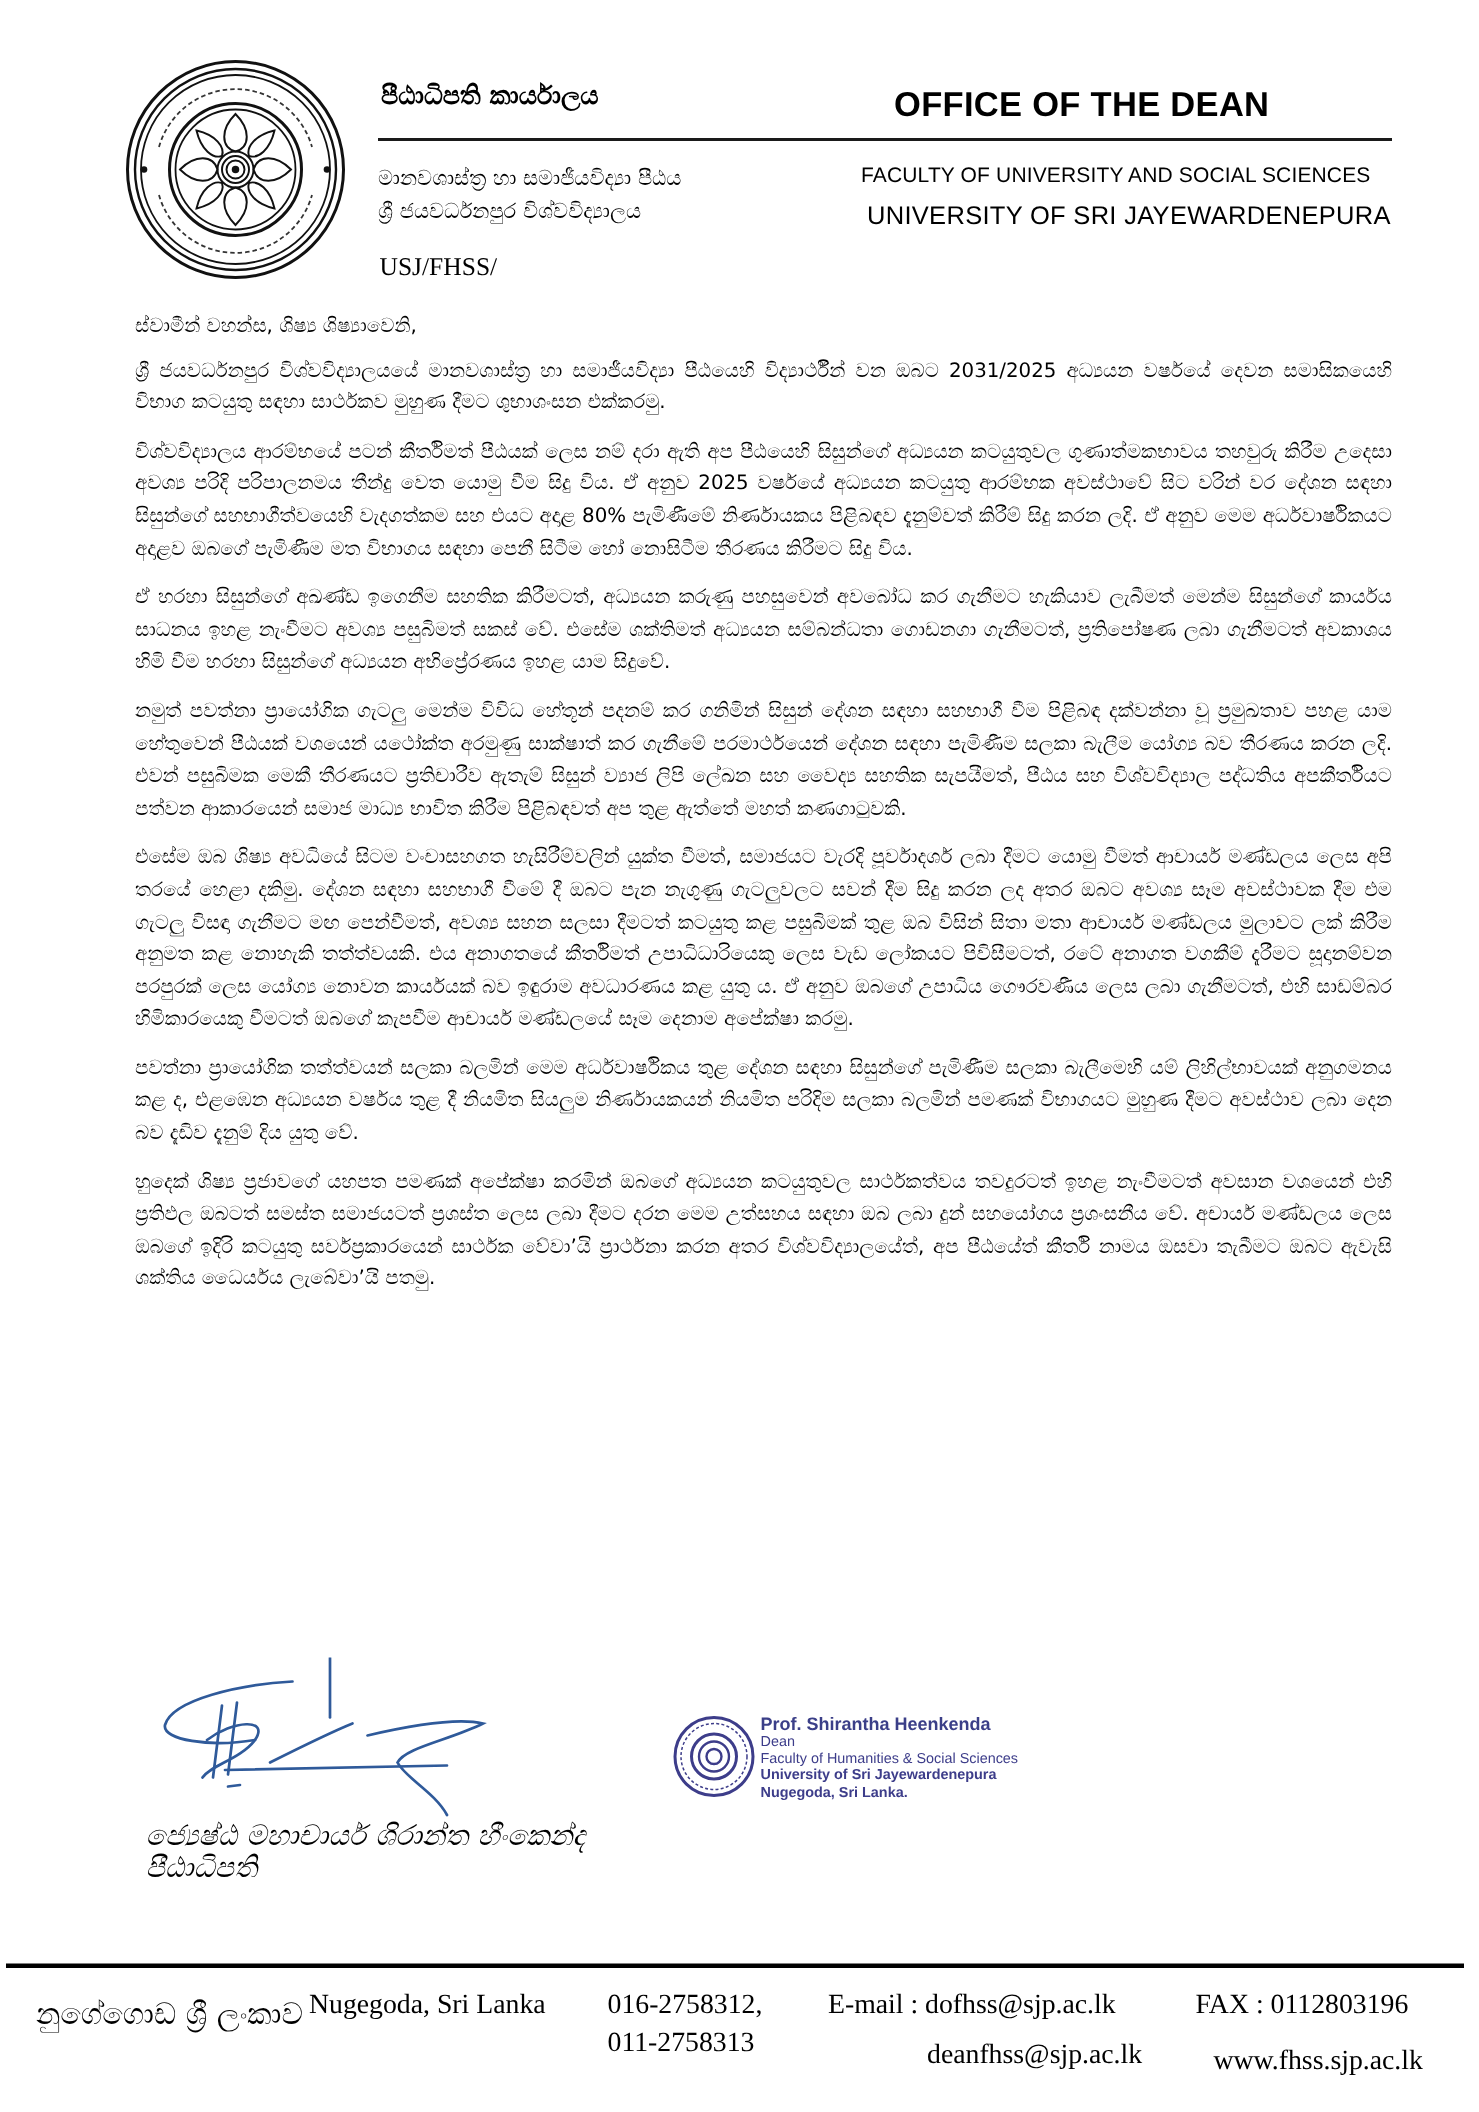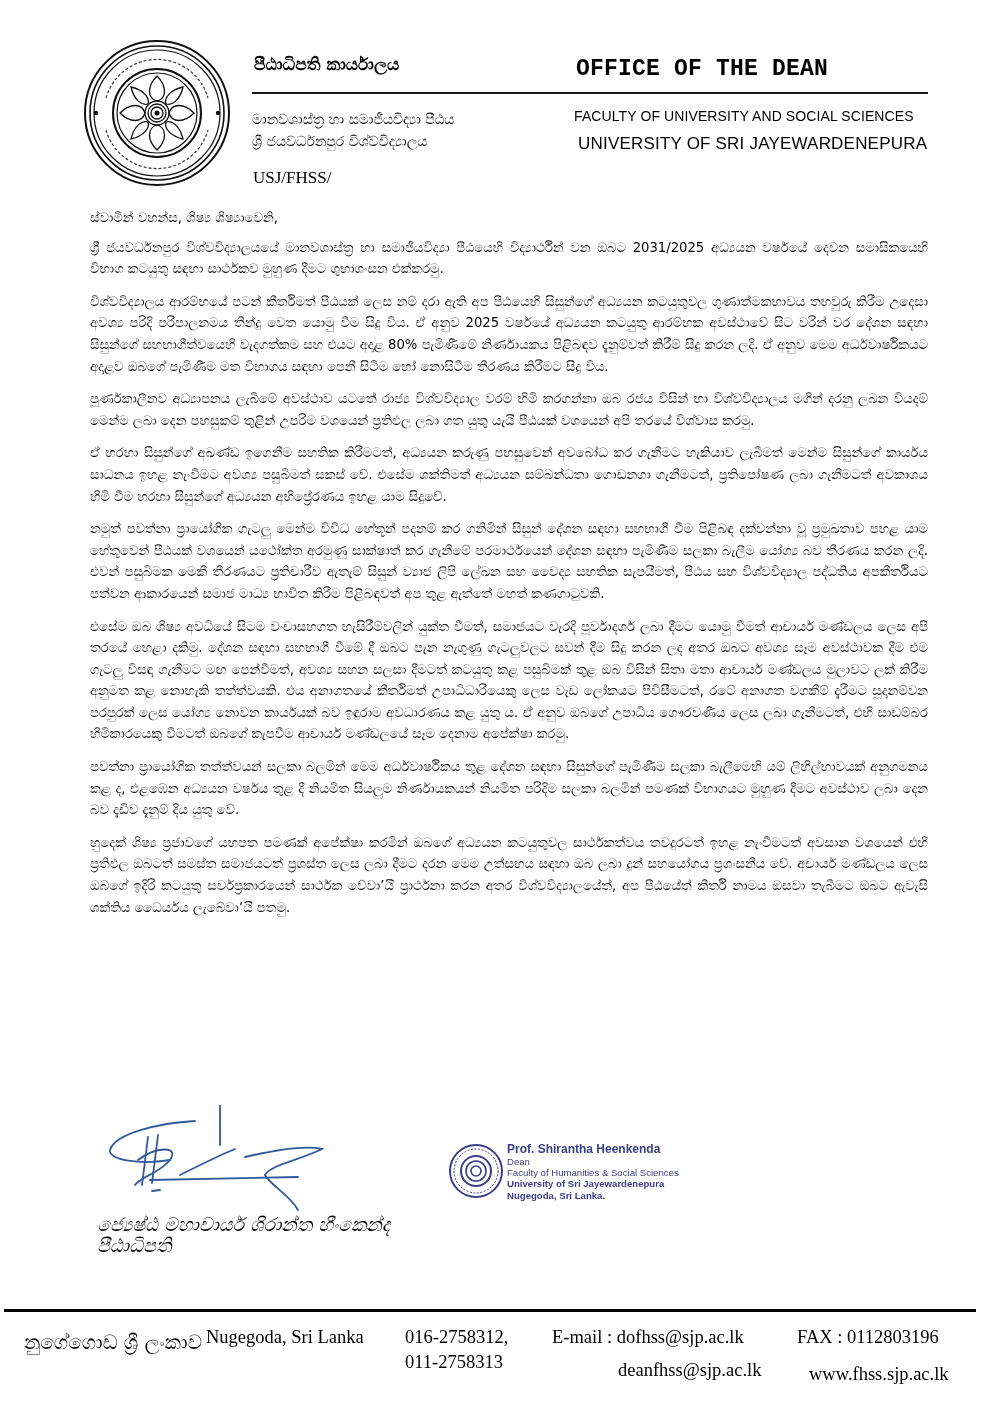--- a/index.html
+++ b/index.html
@@ -2,21 +2,21 @@
 <html><head>
   <meta charset="utf-8">
   <style>
     html, body { margin: 0; padding: 0; background: #ffffff; }
     body { width: 986px; height: 1408px; position: relative; overflow: hidden; color: #000; font-family: "DejaVu Sans", sans-serif; }
     .abs { position: absolute; }
 
     
     .logo { left: 82px; top: 38px; width: 150px; height: 150px; }
     .si-office { left: 254px; top: 54px; font-size: 17px; font-weight: bold; white-space: nowrap; font-family: "DejaVu Sans", sans-serif; }
-    .en-office { left: 576px; top: 56px; font-size: 23px; font-weight: bold; font-family: Liberation Mono, monospace; letter-spacing: 0.2px; white-space: nowrap; }
+    .en-office { left: 596px; top: 56px; font-size: 23px; font-weight: bold; font-family: Liberation Sans, sans-serif; letter-spacing: 0.2px; white-space: nowrap; }
     .header-rule { left: 252px; top: 92px; width: 676px; height: 2px; background: #1a1a1a; }
     .si-faculty { left: 252px; top: 108px; font-size: 14px; line-height: 22px; white-space: nowrap; }
     .en-faculty { left: 574px; top: 108px; font-size: 14px; font-family: "Liberation Sans", sans-serif; white-space: nowrap; letter-spacing: 0.1px; }
     .en-univ { left: 578px; top: 134px; font-size: 17px; font-family: "Liberation Sans", sans-serif; white-space: nowrap; letter-spacing: 0.2px; }
     .ref { left: 253px; top: 168px; font-size: 17px; font-family: "Liberation Serif", serif; white-space: nowrap; }
 
     
     .letter { left: 90px; top: 207px; width: 838px; font-size: 13.2px; line-height: 21.6px; }
     .letter p { margin: 0 0 11px 0; text-align: justify; }
     .letter p.salutation { margin-bottom: 8px; }
@@ -83,21 +83,20 @@
   <div>ශ්‍රී ජයවර්ධනපුර විශ්වවිද්‍යාලය</div>
 </div>
 <div class="abs en-faculty">FACULTY OF UNIVERSITY AND SOCIAL SCIENCES</div>
 <div class="abs en-univ">UNIVERSITY OF SRI JAYEWARDENEPURA</div>
 <div class="abs ref">USJ/FHSS/</div>
 
 <div class="abs letter">
   <p class="salutation">ස්වාමීන් වහන්ස, ශිෂ්‍ය ශිෂ්‍යාවෙනි,</p>
   <p>ශ්‍රී ජයවර්ධනපුර විශ්වවිද්‍යාලයයේ මානවශාස්ත්‍ර හා සමාජීයවිද්‍යා පීඨයෙහි විද්‍යාර්ථීන් වන ඔබට 2031/2025 අධ්‍යයන වර්ෂයේ දෙවන සමාසිකයෙහි විභාග කටයුතු සඳහා සාර්ථකව මුහුණ දීමට ශුභාශංසන එක්කරමු.</p>
   <p>විශ්වවිද්‍යාලය ආරම්භයේ පටන් කීර්තිමත් පීඨයක් ලෙස නම් දරා ඇති අප පීඨයෙහි සිසුන්ගේ අධ්‍යයන කටයුතුවල ගුණාත්මකභාවය තහවුරු කිරීම උදෙසා අවශ්‍ය පරිදි පරිපාලනමය තීන්දු වෙත යොමු වීම සිදු විය. ඒ අනුව 2025 වර්ෂයේ අධ්‍යයන කටයුතු ආරම්භක අවස්ථාවේ සිට වරින් වර දේශන සඳහා සිසුන්ගේ සහභාගීත්වයෙහි වැදගත්කම සහ එයට අදාළ 80% පැමිණීමේ නිර්ණායකය පිළිබඳව දැනුම්වත් කිරීම් සිදු කරන ලදි. ඒ අනුව මෙම අර්ධවාර්ෂිකයට අදාළව ඔබගේ පැමිණීම මත විභාගය සඳහා පෙනී සිටීම හෝ නොසිටීම තීරණය කිරීමට සිදු විය.</p>
-  <p>පූර්ණකාලීනව අධ්‍යාපනය ලැබීමේ අවස්ථාව යටතේ රාජ්‍ය විශ්වවිද්‍යාල වරම් හිමි කරගන්නා ඔබ රජය විසින් හා විශ්වවිද්‍යාලය මගින් දරනු ලබන වියදම් මෙන්ම ලබා දෙන පහසුකම් තුළින් උපරිම වශයෙන් ප්‍රතිඵල ලබා ගත යුතු යැයි පීඨයක් වශයෙන් අපි තරයේ විශ්වාස කරමු.</p>
   <p>ඒ හරහා සිසුන්ගේ අඛණ්ඩ ඉගෙනීම සහතික කිරීමටත්, අධ්‍යයන කරුණු පහසුවෙන් අවබෝධ කර ගැනීමට හැකියාව ලැබීමත් මෙන්ම සිසුන්ගේ කාර්යය සාධනය ඉහළ නැංවීමට අවශ්‍ය පසුබිමත් සකස් වේ. එසේම ශක්තිමත් අධ්‍යයන සම්බන්ධතා ගොඩනගා ගැනීමටත්, ප්‍රතිපෝෂණ ලබා ගැනීමටත් අවකාශය හිමි වීම හරහා සිසුන්ගේ අධ්‍යයන අභිප්‍රේරණය ඉහළ යාම සිදුවේ.</p>
   <p>නමුත් පවත්නා ප්‍රායෝගික ගැටලු මෙන්ම විවිධ හේතූන් පදනම් කර ගනිමින් සිසුන් දේශන සඳහා සහභාගී වීම පිළිබඳ දක්වන්නා වූ ප්‍රමුඛතාව පහළ යාම හේතුවෙන් පීඨයක් වශයෙන් යථෝක්ත අරමුණු සාක්ෂාත් කර ගැනීමේ පරමාර්ථයෙන් දේශන සඳහා පැමිණීම සලකා බැලීම යෝග්‍ය බව තීරණය කරන ලදි. එවන් පසුබිමක මෙකී තීරණයට ප්‍රතිචාරීව ඇතැම් සිසුන් ව්‍යාජ ලිපි ලේඛන සහ වෛද්‍ය සහතික සැපයීමත්, පීඨය සහ විශ්වවිද්‍යාල පද්ධතිය අපකීර්තියට පත්වන ආකාරයෙන් සමාජ මාධ්‍ය භාවිත කිරීම පිළිබඳවත් අප තුළ ඇත්තේ මහත් කණගාටුවකි.</p>
   <p>එසේම ඔබ ශිෂ්‍ය අවධියේ සිටම වංචාසහගත හැසිරීම්වලින් යුක්ත වීමත්, සමාජයට වැරදි පූර්වාදර්ශ ලබා දීමට යොමු වීමත් ආචාර්ය මණ්ඩලය ලෙස අපි තරයේ හෙළා දකිමු. දේශන සඳහා සහභාගී වීමේ දී ඔබට පැන නැගුණු ගැටලුවලට සවන් දීම සිදු කරන ලද අතර ඔබට අවශ්‍ය සෑම අවස්ථාවක දීම එම ගැටලු විසඳා ගැනීමට මඟ පෙන්වීමත්, අවශ්‍ය සහන සලසා දීමටත් කටයුතු කළ පසුබිමක් තුළ ඔබ විසින් සිතා මතා ආචාර්ය මණ්ඩලය මුලාවට ලක් කිරීම අනුමත කළ නොහැකි තත්ත්වයකි.  එය අනාගතයේ කීර්තිමත් උපාධිධාරියෙකු ලෙස වැඩ ලෝකයට පිවිසීමටත්, රටේ අනාගත වගකීම් දැරීමට සූදානම්වන පරපුරක් ලෙස යෝග්‍ය නොවන කාර්යයක් බව ඉඳුරාම අවධාරණය කළ යුතු ය. ඒ අනුව ඔබගේ උපාධිය ගෞරවණීය ලෙස ලබා ගැනීමටත්, එහි සාඩම්බර හිමිකාරයෙකු වීමටත් ඔබගේ කැපවීම ආචාර්ය මණ්ඩලයේ සෑම දෙනාම අපේක්ෂා කරමු.</p>
   <p>පවත්නා ප්‍රායෝගික තත්ත්වයන් සලකා බලමින් මෙම අර්ධවාර්ෂිකය තුළ දේශන සඳහා සිසුන්ගේ පැමිණීම සලකා බැලීමෙහි යම් ලිහිල්භාවයක් අනුගමනය කළ ද, එළඹෙන අධ්‍යයන වර්ෂය තුළ දී නියමිත සියලුම නිර්ණායකයන් නියමිත පරිදිම සලකා බලමින් පමණක් විභාගයට මුහුණ දීමට අවස්ථාව ලබා දෙන බව දැඩිව දැනුම් දිය යුතු වේ.</p>
   <p>හුදෙක් ශිෂ්‍ය ප්‍රජාවගේ යහපත පමණක් අපේක්ෂා කරමින් ඔබගේ අධ්‍යයන කටයුතුවල සාර්ථකත්වය තවදුරටත් ඉහළ නැංවීමටත් අවසාන වශයෙන් එහි ප්‍රතිඵල ඔබටත් සමස්ත සමාජයටත් ප්‍රශස්ත ලෙස ලබා දීමට දරන මෙම උත්සහය සඳහා ඔබ ලබා දුන් සහයෝගය ප්‍රශංසනීය වේ. අචාර්ය මණ්ඩලය ලෙස ඔබගේ ඉදිරි කටයුතු සර්වප්‍රකාරයෙන් සාර්ථක වේවා’යි ප්‍රාර්ථනා කරන අතර විශ්වවිද්‍යාලයේත්, අප පීඨයේත් කීර්ති නාමය ඔසවා තැබීමට ඔබට ඇවැසි ශක්තිය ධෛර්යය ලැබේවා’යි පතමු.</p>
 </div>
 
 <div class="abs sig-svg">
   <svg width="240" height="110" viewBox="0 0 240 110">
     <g fill="none" stroke="#2f5a9a" stroke-width="1.8" stroke-linecap="round">

